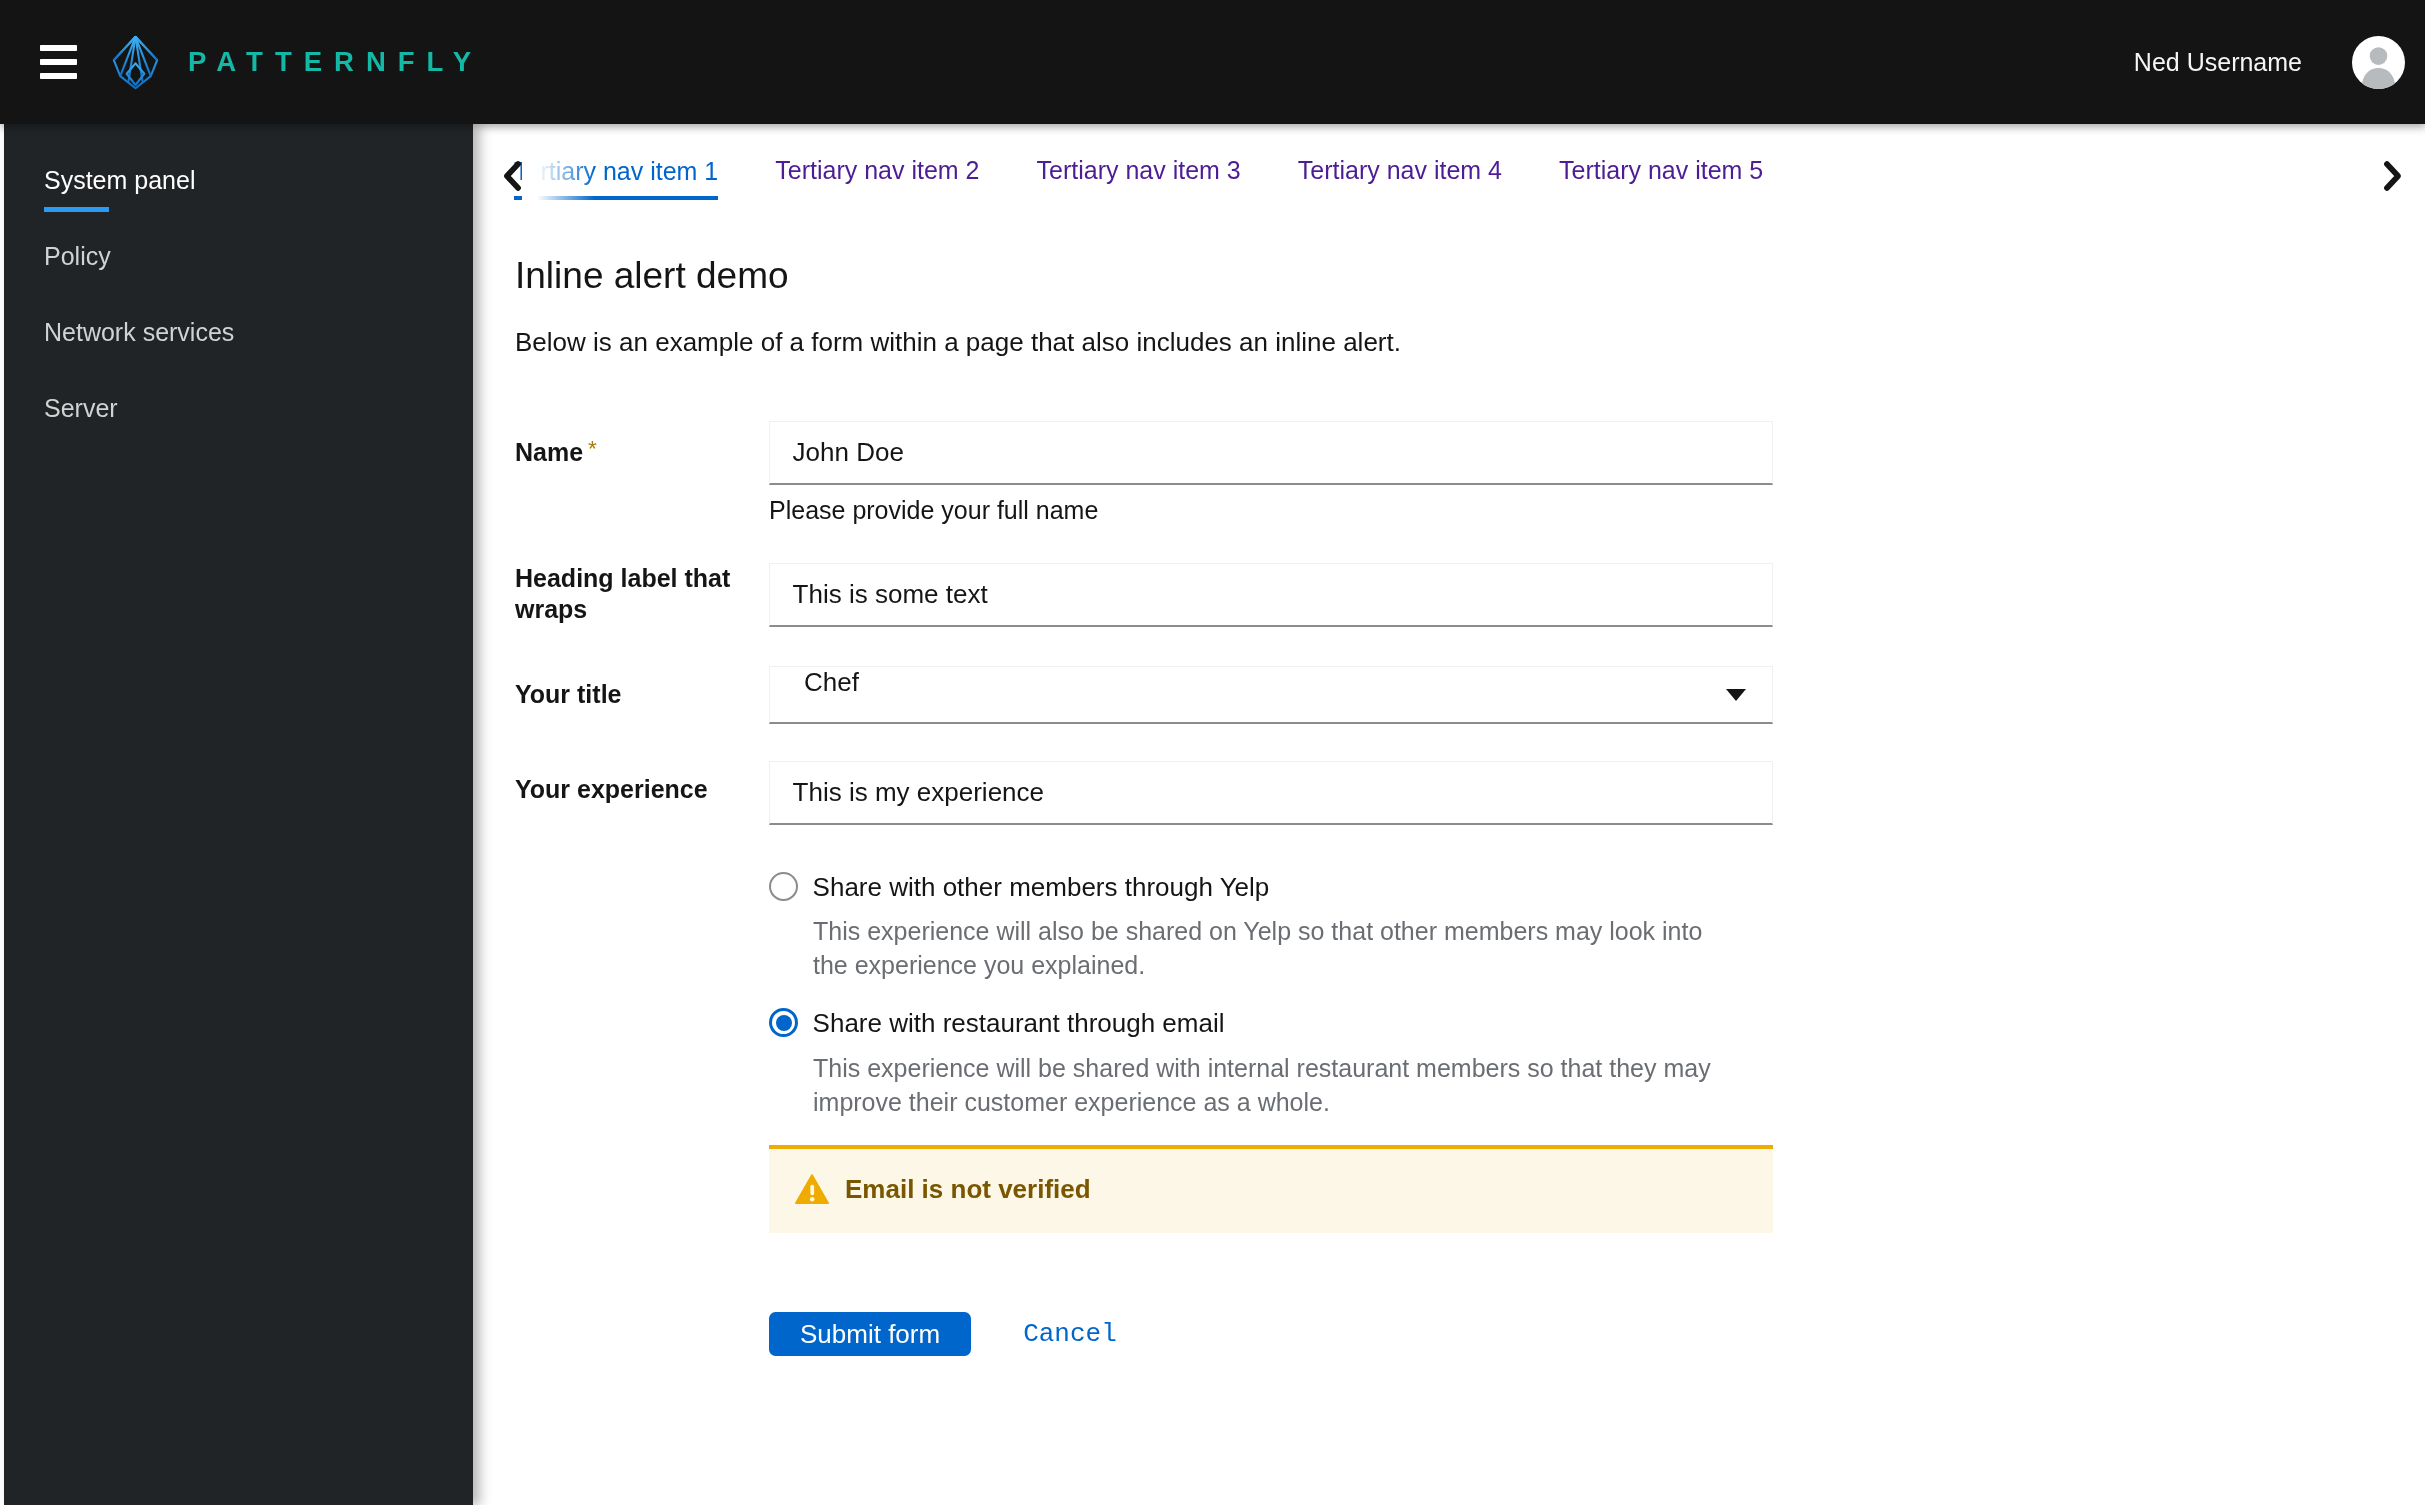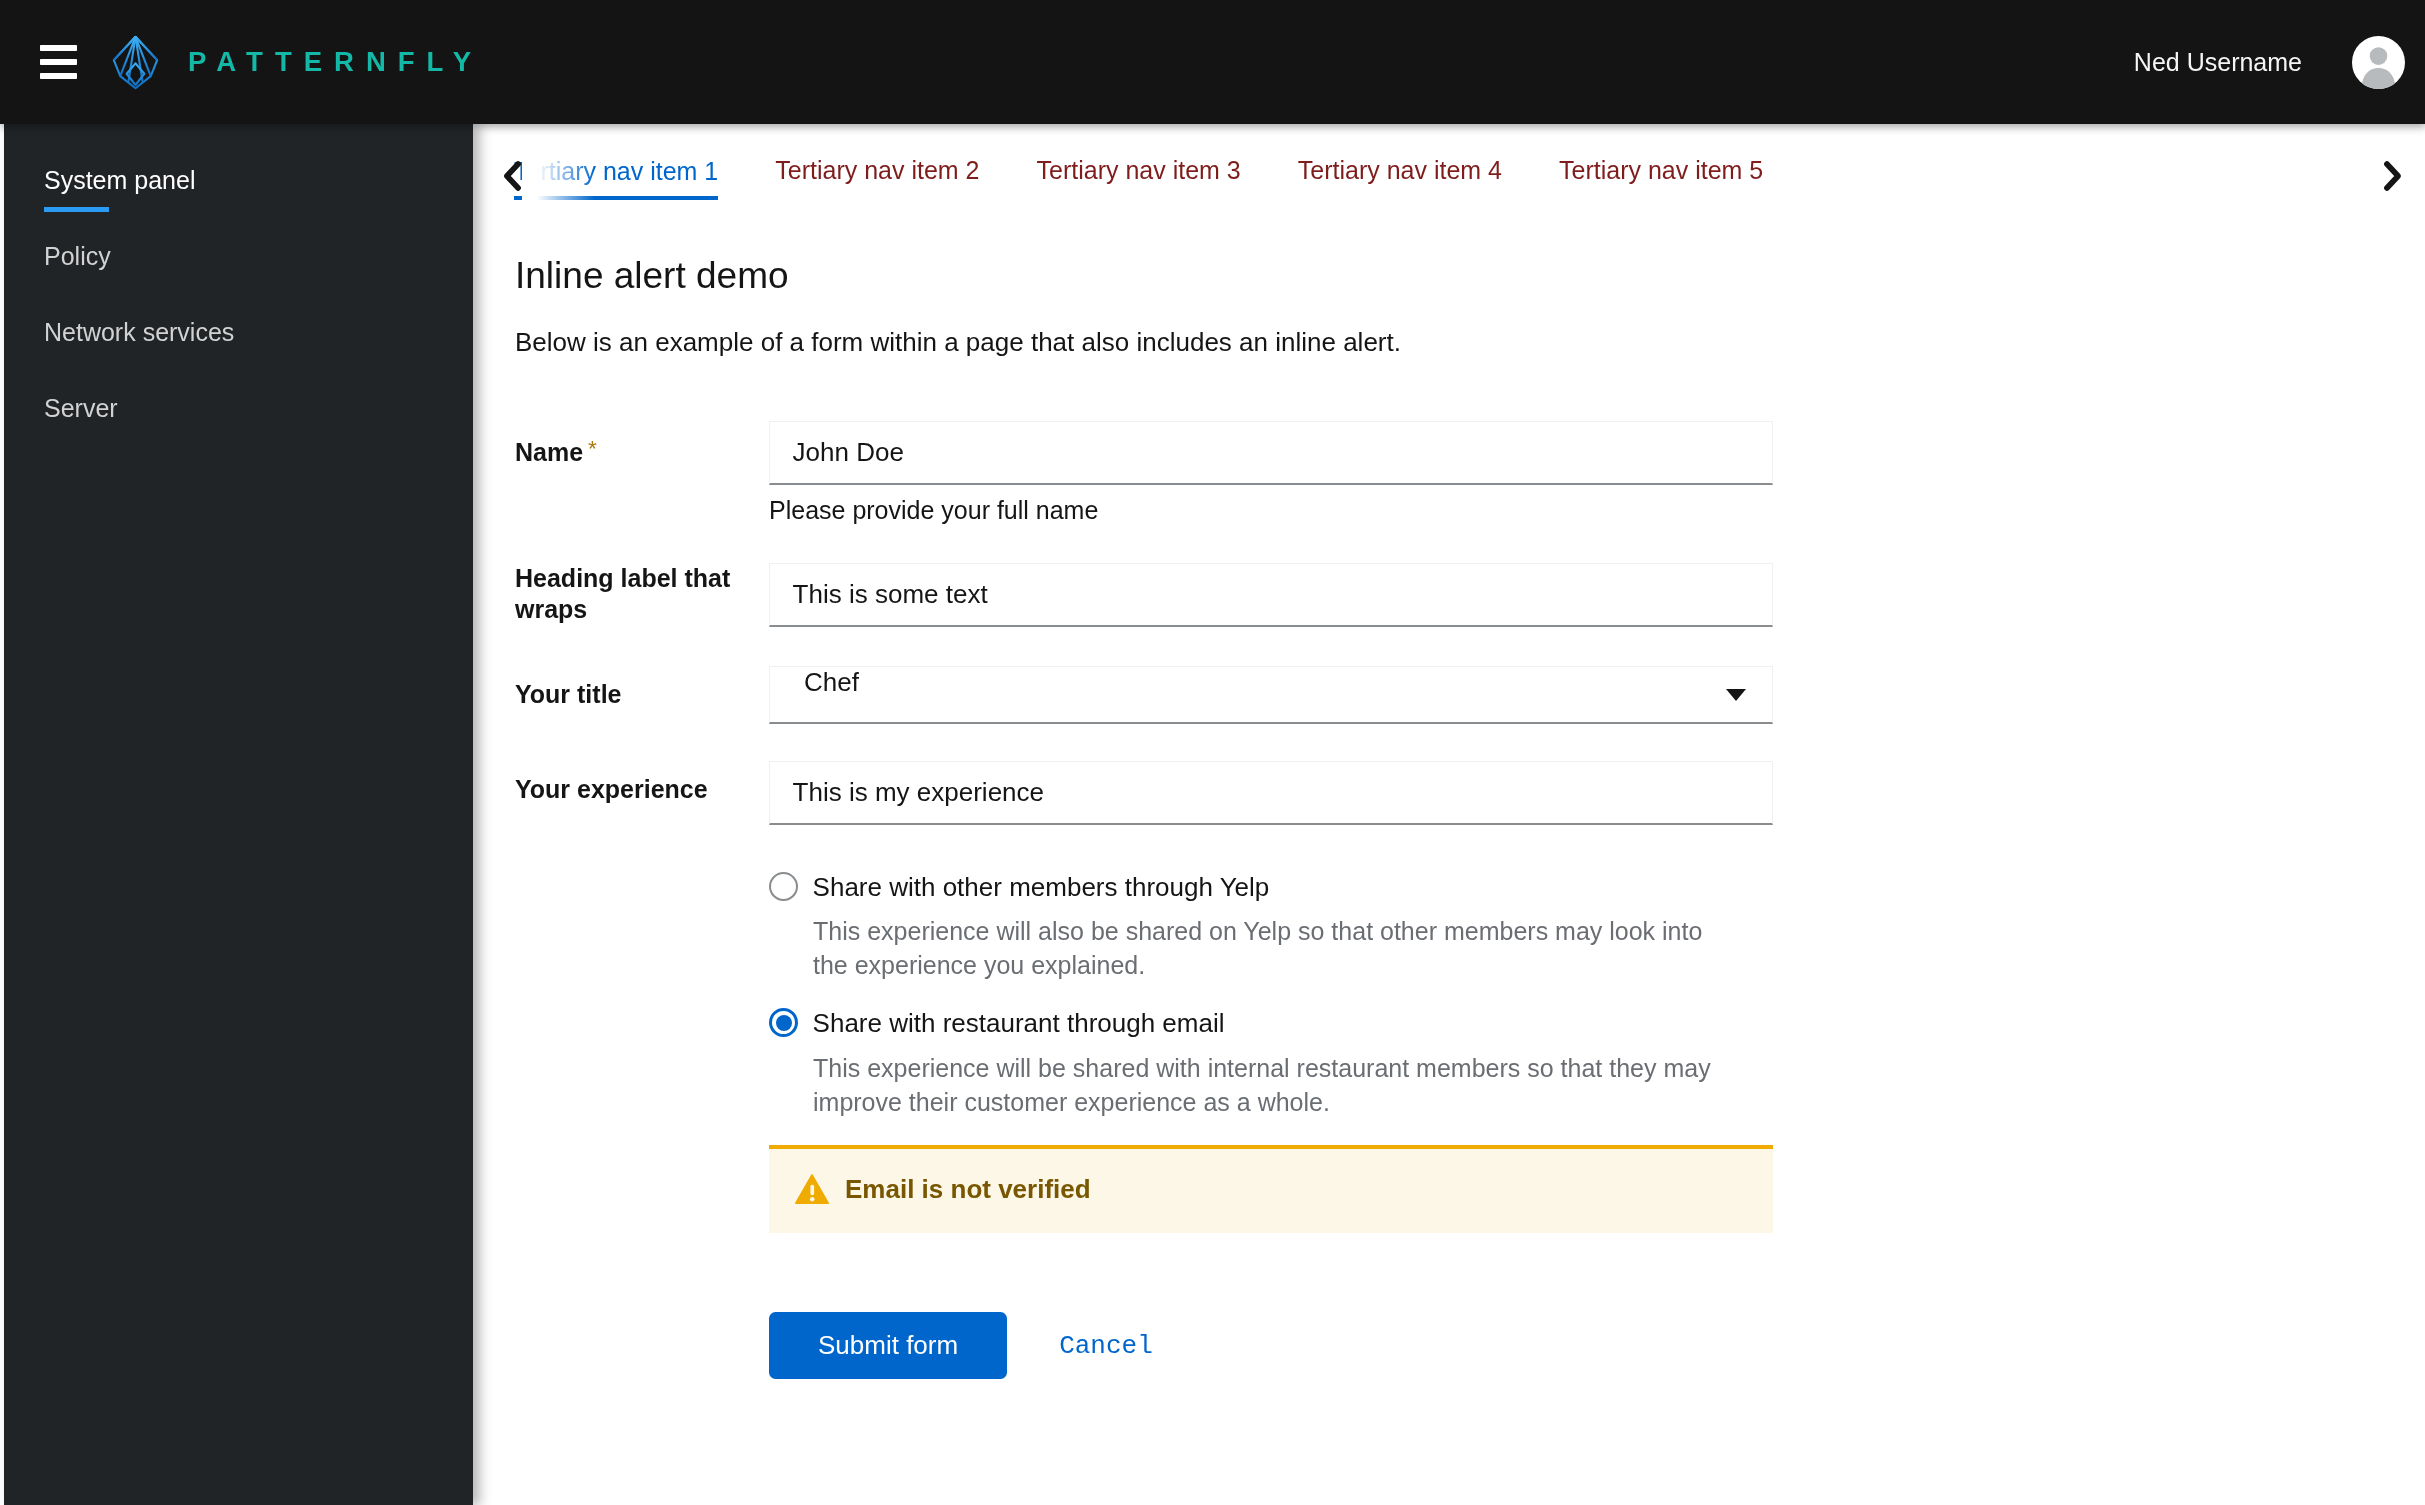--- a/index.html
+++ b/index.html
@@ -38,21 +38,21 @@
   .nav-item.active::after {
     content:""; position:absolute; left:40px; bottom:6.5px; width:65px; height:4.9px; background:#2b9af3;
   }
 
   .content { flex:1; background:#ffffff; position:relative; }
 
   
   .tabbar { position:relative; height:76px; }
   .tabs { position:absolute; left:81px; bottom:0; display:flex; align-items:flex-end; }
   .tab {
-    font-size:25px; line-height:31px; color:#7f1d1d; padding:0 0 13.7px 0;
+    font-size:25px; line-height:31px; color:#4c1d95; padding:0 0 13.7px 0;
     margin-right:57px; white-space:nowrap; cursor:pointer; background:none; border:none;
     font-family:"Liberation Sans", sans-serif;
   }
   .tab.active { color:#0066cc; border-bottom:4.9px solid #0066cc; padding-bottom:9px; }
   .tab.clipped { margin-left:-40px; }
   .tab-fade {
     position:absolute; left:49px; top:16px; height:60px; width:73px; z-index:2; pointer-events:none;
     background:linear-gradient(to right, #ffffff 20%, rgba(255,255,255,0));
   }
   .scroll-btn {
@@ -117,21 +117,21 @@
     margin-top:26px; width:100%;
     background:#fdf7e7; border-top:4.9px solid #f0ab00;
     padding:22.6px 26px 26px 26px; display:flex; align-items:center;
   }
   .alert-icon { width:34px; height:31px; flex-shrink:0; }
   .alert-title { font-size:26px; line-height:36px; font-weight:700; color:#795600; margin-left:16px; }
 
   
   .actions { margin-top:79px; display:flex; align-items:center; }
   .submit-btn {
-    height:67px; padding:0 49px; background:#0066cc; color:#ffffff;
+    height:44px; padding:0 31px; background:#0066cc; color:#ffffff;
     font-size:26px; border:none; border-radius:6.5px; cursor:pointer;
     font-family:"Liberation Sans", sans-serif;
   }
   .cancel-link { margin-left:52px; color:#0066cc; font-size:26px; text-decoration:none; cursor:pointer;font-family:Liberation Mono, monospace; }
 </style>
 </head>
 <body>
 
 <header class="masthead">
   <button class="hamburger">

